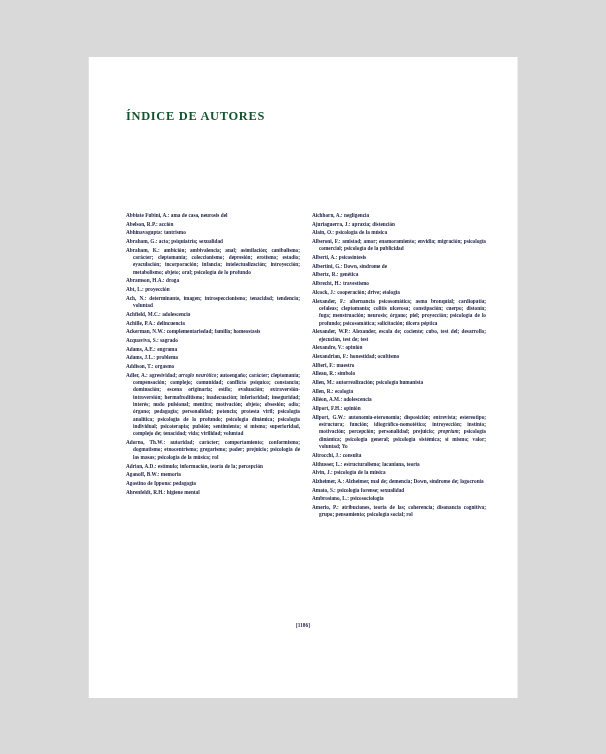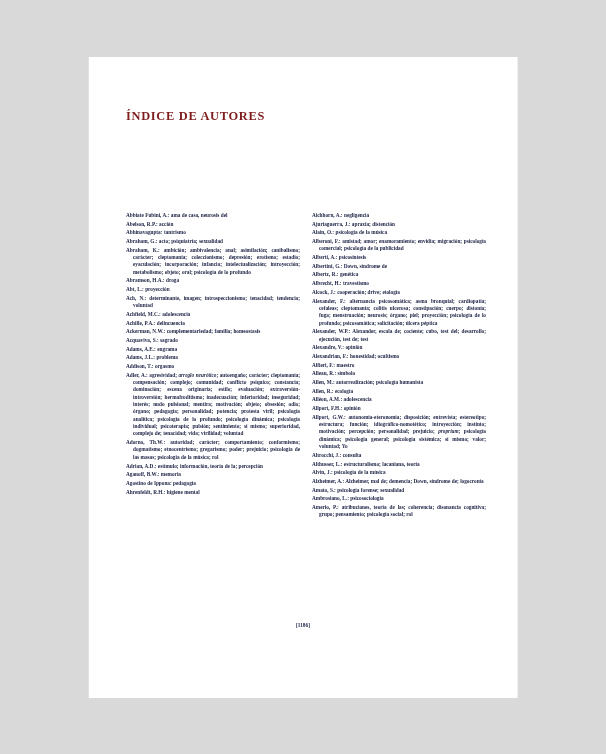--- a/index.html
+++ b/index.html
@@ -36,21 +36,21 @@
     left: 0; top: 0; right: 0; bottom: 0;
   }
   .page-title {
     position: absolute;
     left: 37px;
     top: 52px;
     font-family: "Liberation Serif", "DejaVu Serif", serif;
     font-weight: bold;
     font-size: 12.4px;
     letter-spacing: 0.7px;
-    color: #7f1d1d;
+    color: #14532d;
     white-space: nowrap;
   }
   .columns {
     position: absolute;
     left: 37px;
     top: 155px;
     width: 360px;
     display: flex;
     gap: 12px;
   }

